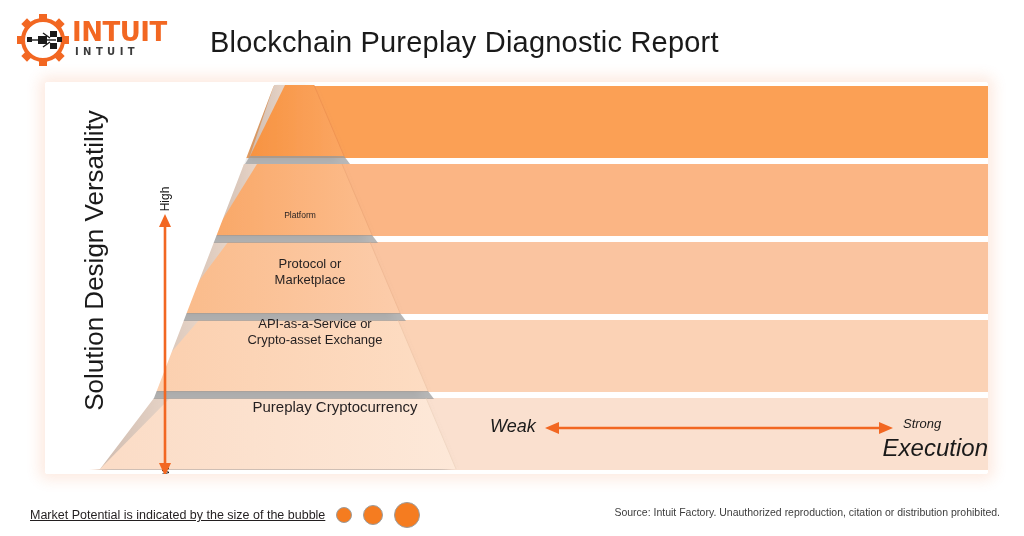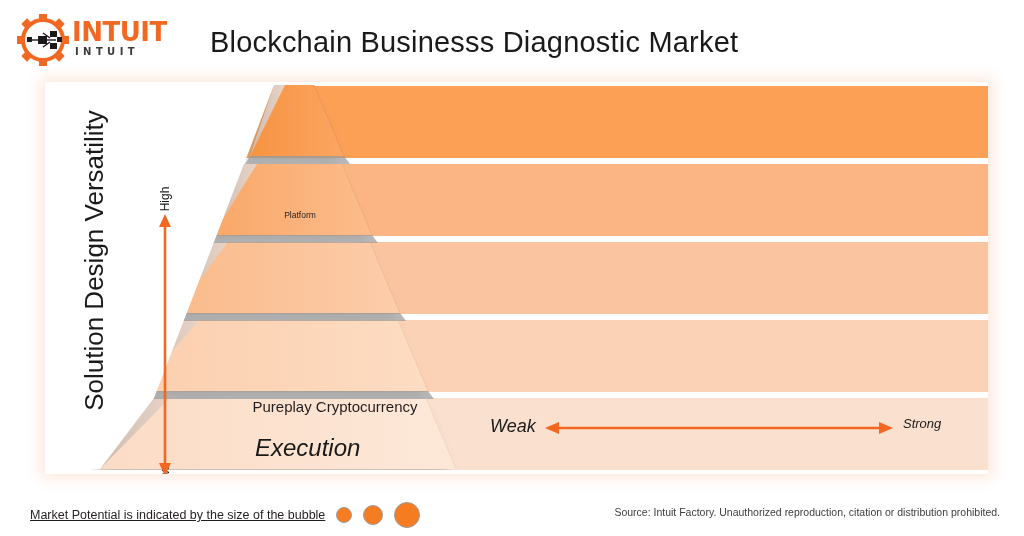--- a/index.html
+++ b/index.html
@@ -88,21 +88,21 @@
     position:absolute;left:445px;top:334px;
     font-size:18px;color:#1a1a1a;white-space:nowrap;
   }
   #x-strong{
     position:absolute;left:858px;top:334px;
     font-size:13px;color:#1a1a1a;white-space:nowrap;
   }
   #x-arrow-svg{position:absolute;left:500px;top:338px;}
   #x-title{
     position:absolute;left:0;right:0;top:352px;
-    text-align:left;font-size:24px;color:#1a1a1a;
+    text-align:right;font-size:24px;color:#1a1a1a;
     padding-left:210px;
   }
 
   
   #footer{position:absolute;left:0;top:474px;width:1024px;height:62px;}
   #legend{position:absolute;left:30px;top:28px;display:flex;align-items:center;gap:11px;}
   #legend-text{font-size:12.5px;color:#231f20;white-space:nowrap;text-decoration:underline;}
   .bubble{border-radius:50%;background:#F57C20;border:1px solid #9c9c9c;display:inline-block;}
   #bub0{width:14px;height:14px;}
   #bub1{width:18px;height:18px;}
@@ -145,21 +145,21 @@
           <rect x="43" y="23" width="5" height="5"></rect>
         </g>
       </svg>
     </div>
     <div id="logo-text">
       <div id="logo-intuit">INTUIT</div>
       <div id="logo-factory">INTUIT</div>
     </div>
   </div>
 
-  <div id="report-title">Blockchain Businesss Diagnostic Market</div>
+  <div id="report-title">Blockchain Pureplay Diagnostic Report</div>
 </div>
 
 <div id="card">
   <div id="card-inner">
 
     <div id="bands">
       <div class="band" id="band0"></div>
       <div class="band" id="band1"></div>
       <div class="band" id="band2"></div>
       <div class="band" id="band3"></div>
@@ -223,20 +223,24 @@
         <g opacity="0.5">
           <line x1="269" y1="3" x2="299" y2="74" stroke="#E8874A" stroke-width="1"></line>
           <line x1="297" y1="82" x2="327" y2="153" stroke="#E8A070" stroke-width="1"></line>
           <line x1="325" y1="160" x2="355" y2="231" stroke="#E8AE88" stroke-width="1"></line>
           <line x1="353" y1="238" x2="383" y2="309" stroke="#E8BFA0" stroke-width="1"></line>
           <line x1="381" y1="316" x2="411" y2="387" stroke="#E8CDB6" stroke-width="1"></line>
         </g>
       </svg>
 
       <div class="tier-label" id="lbl0">Platform</div>
+      <div class="tier-label" id="lbl1">Protocol or
+Marketplace</div>
+      <div class="tier-label" id="lbl2">API-as-a-Service or
+Crypto-asset Exchange</div>
       <div class="tier-label" id="lbl3">Pureplay Cryptocurrency</div>
       <div class="tier-label" id="lbl4">Centralized Application</div>
     </div>
 
     <svg width="943" height="392" viewBox="0 0 943 392" style="position:absolute;left:0;top:0;pointer-events:none;">
       <polygon points="0,0 240,0 229,3 199,82 169,160 139,238 109,316 55,387 0,392" fill="#ffffff"></polygon>
       <rect x="0" y="388" width="943" height="4" fill="#ffffff"></rect>
     </svg>
 
     <div id="y-axis-title">Solution Design Versatility</div>

